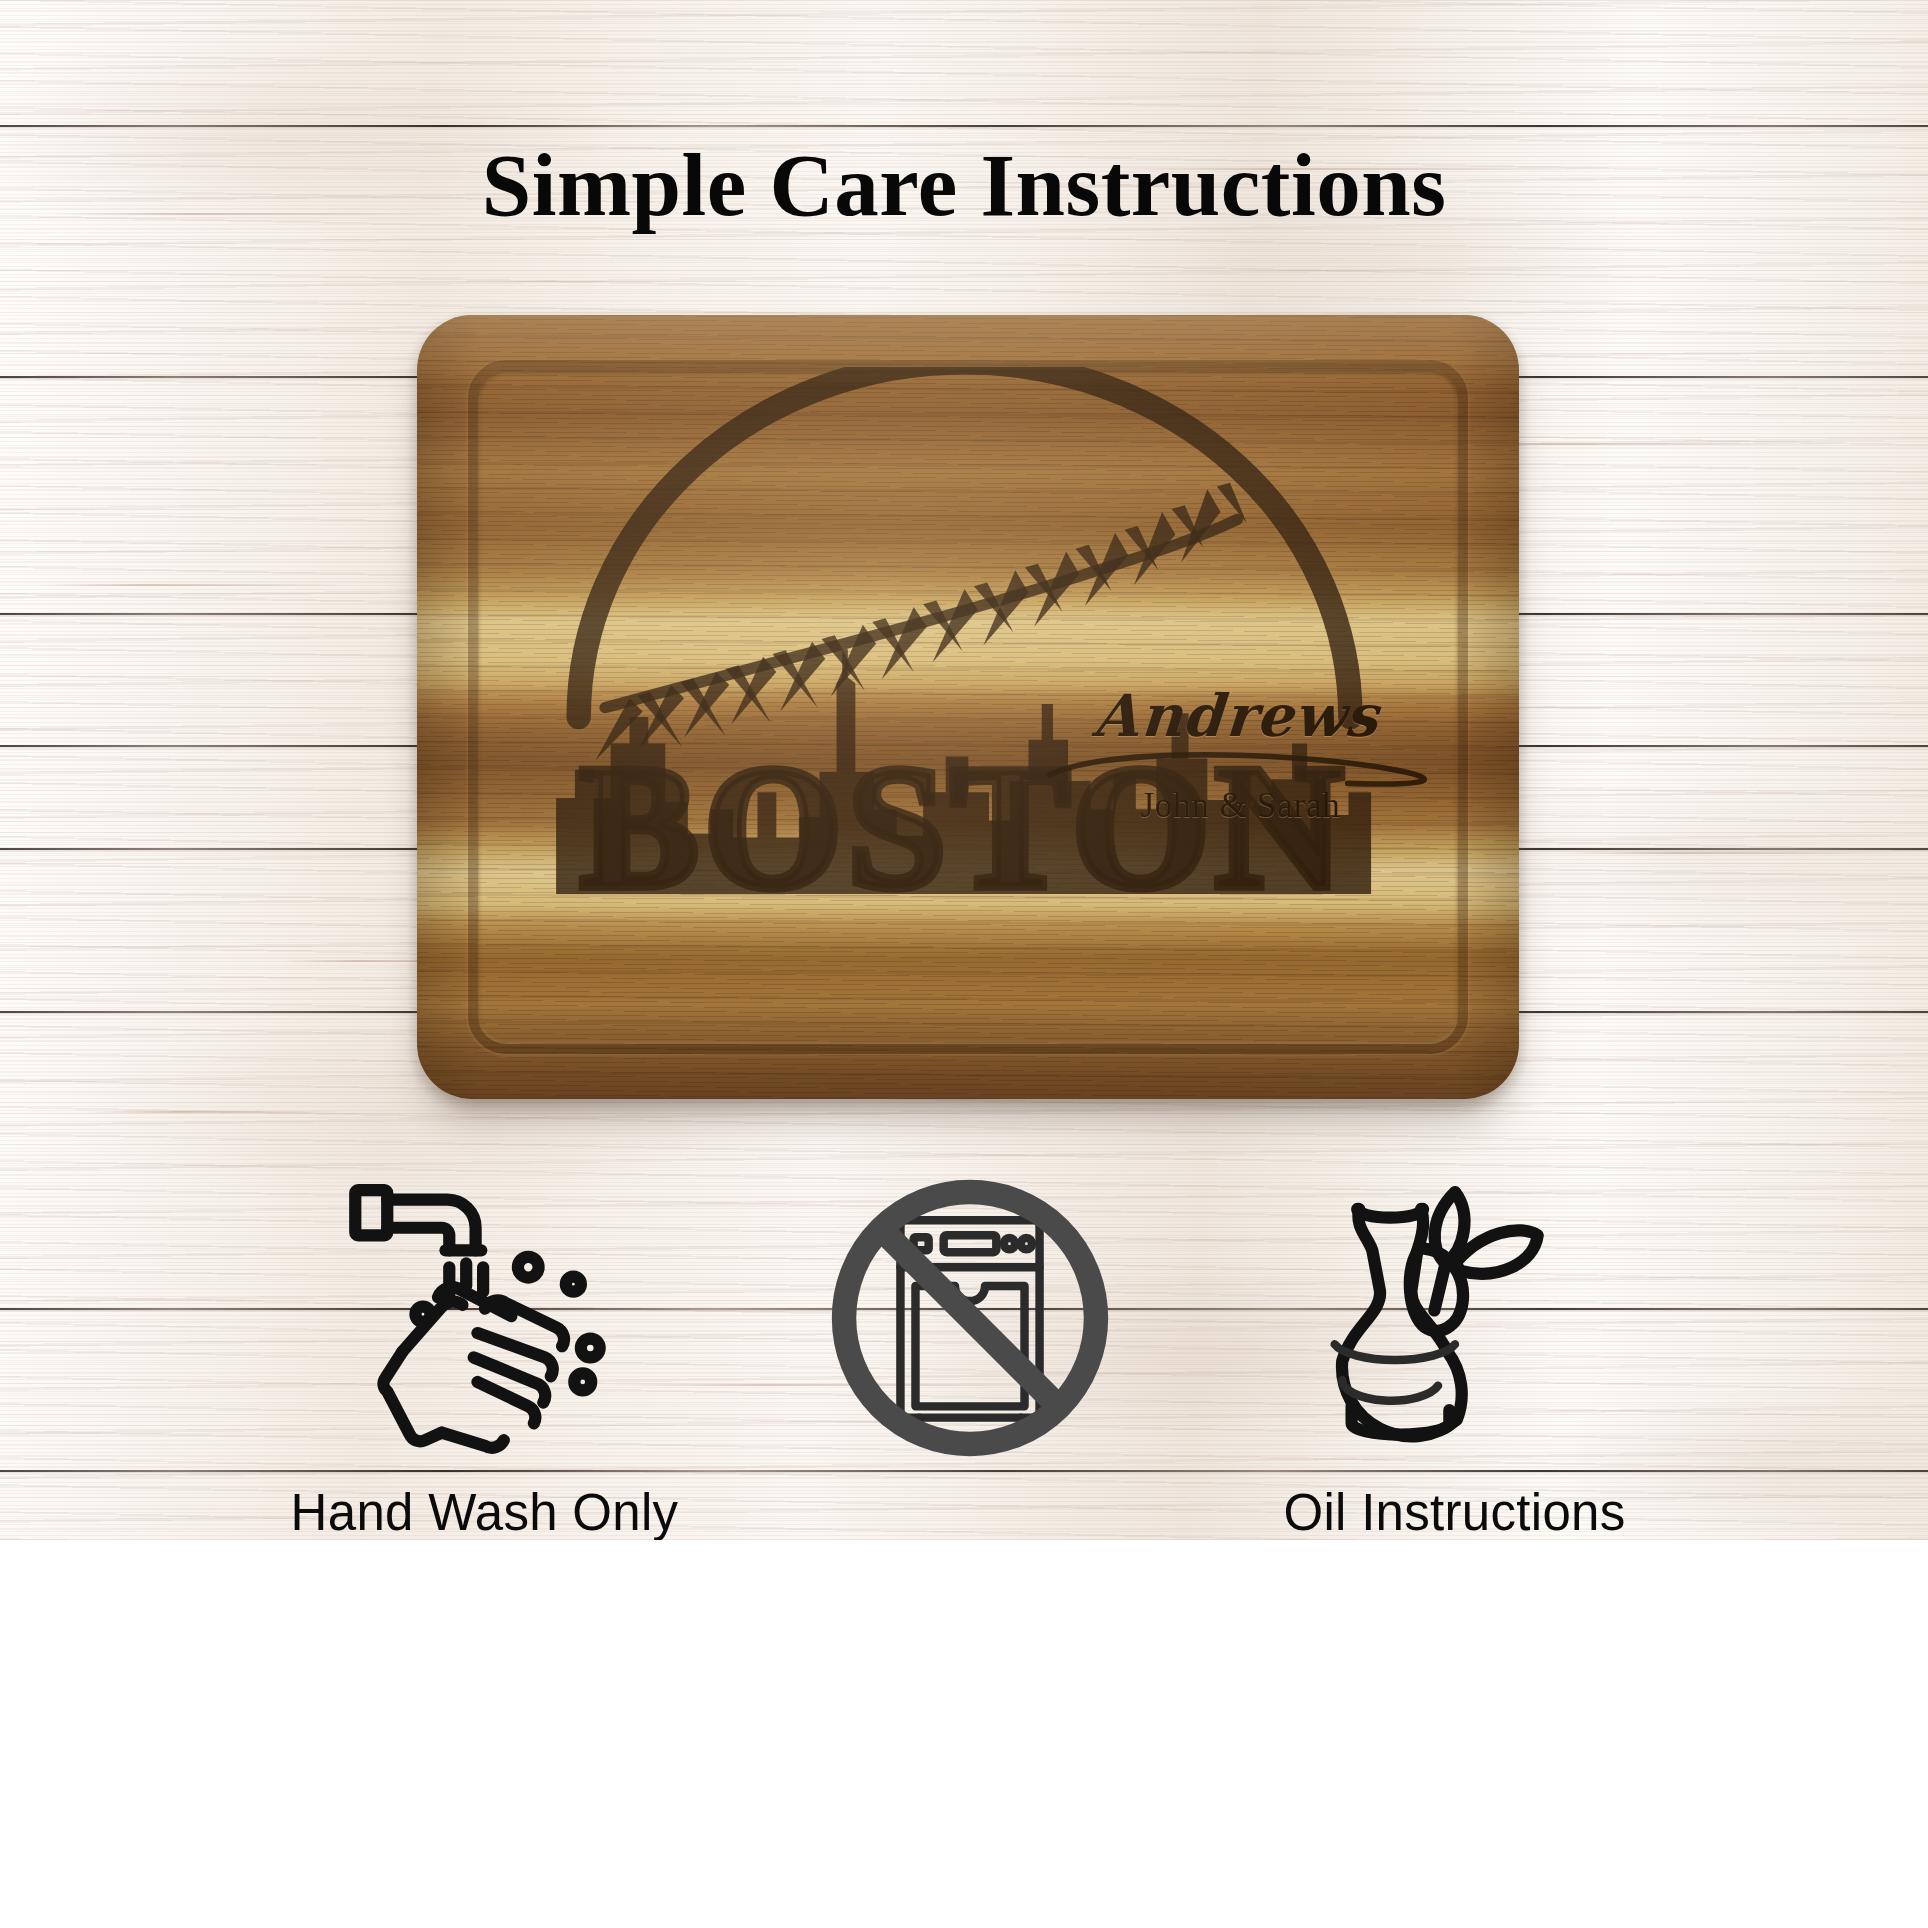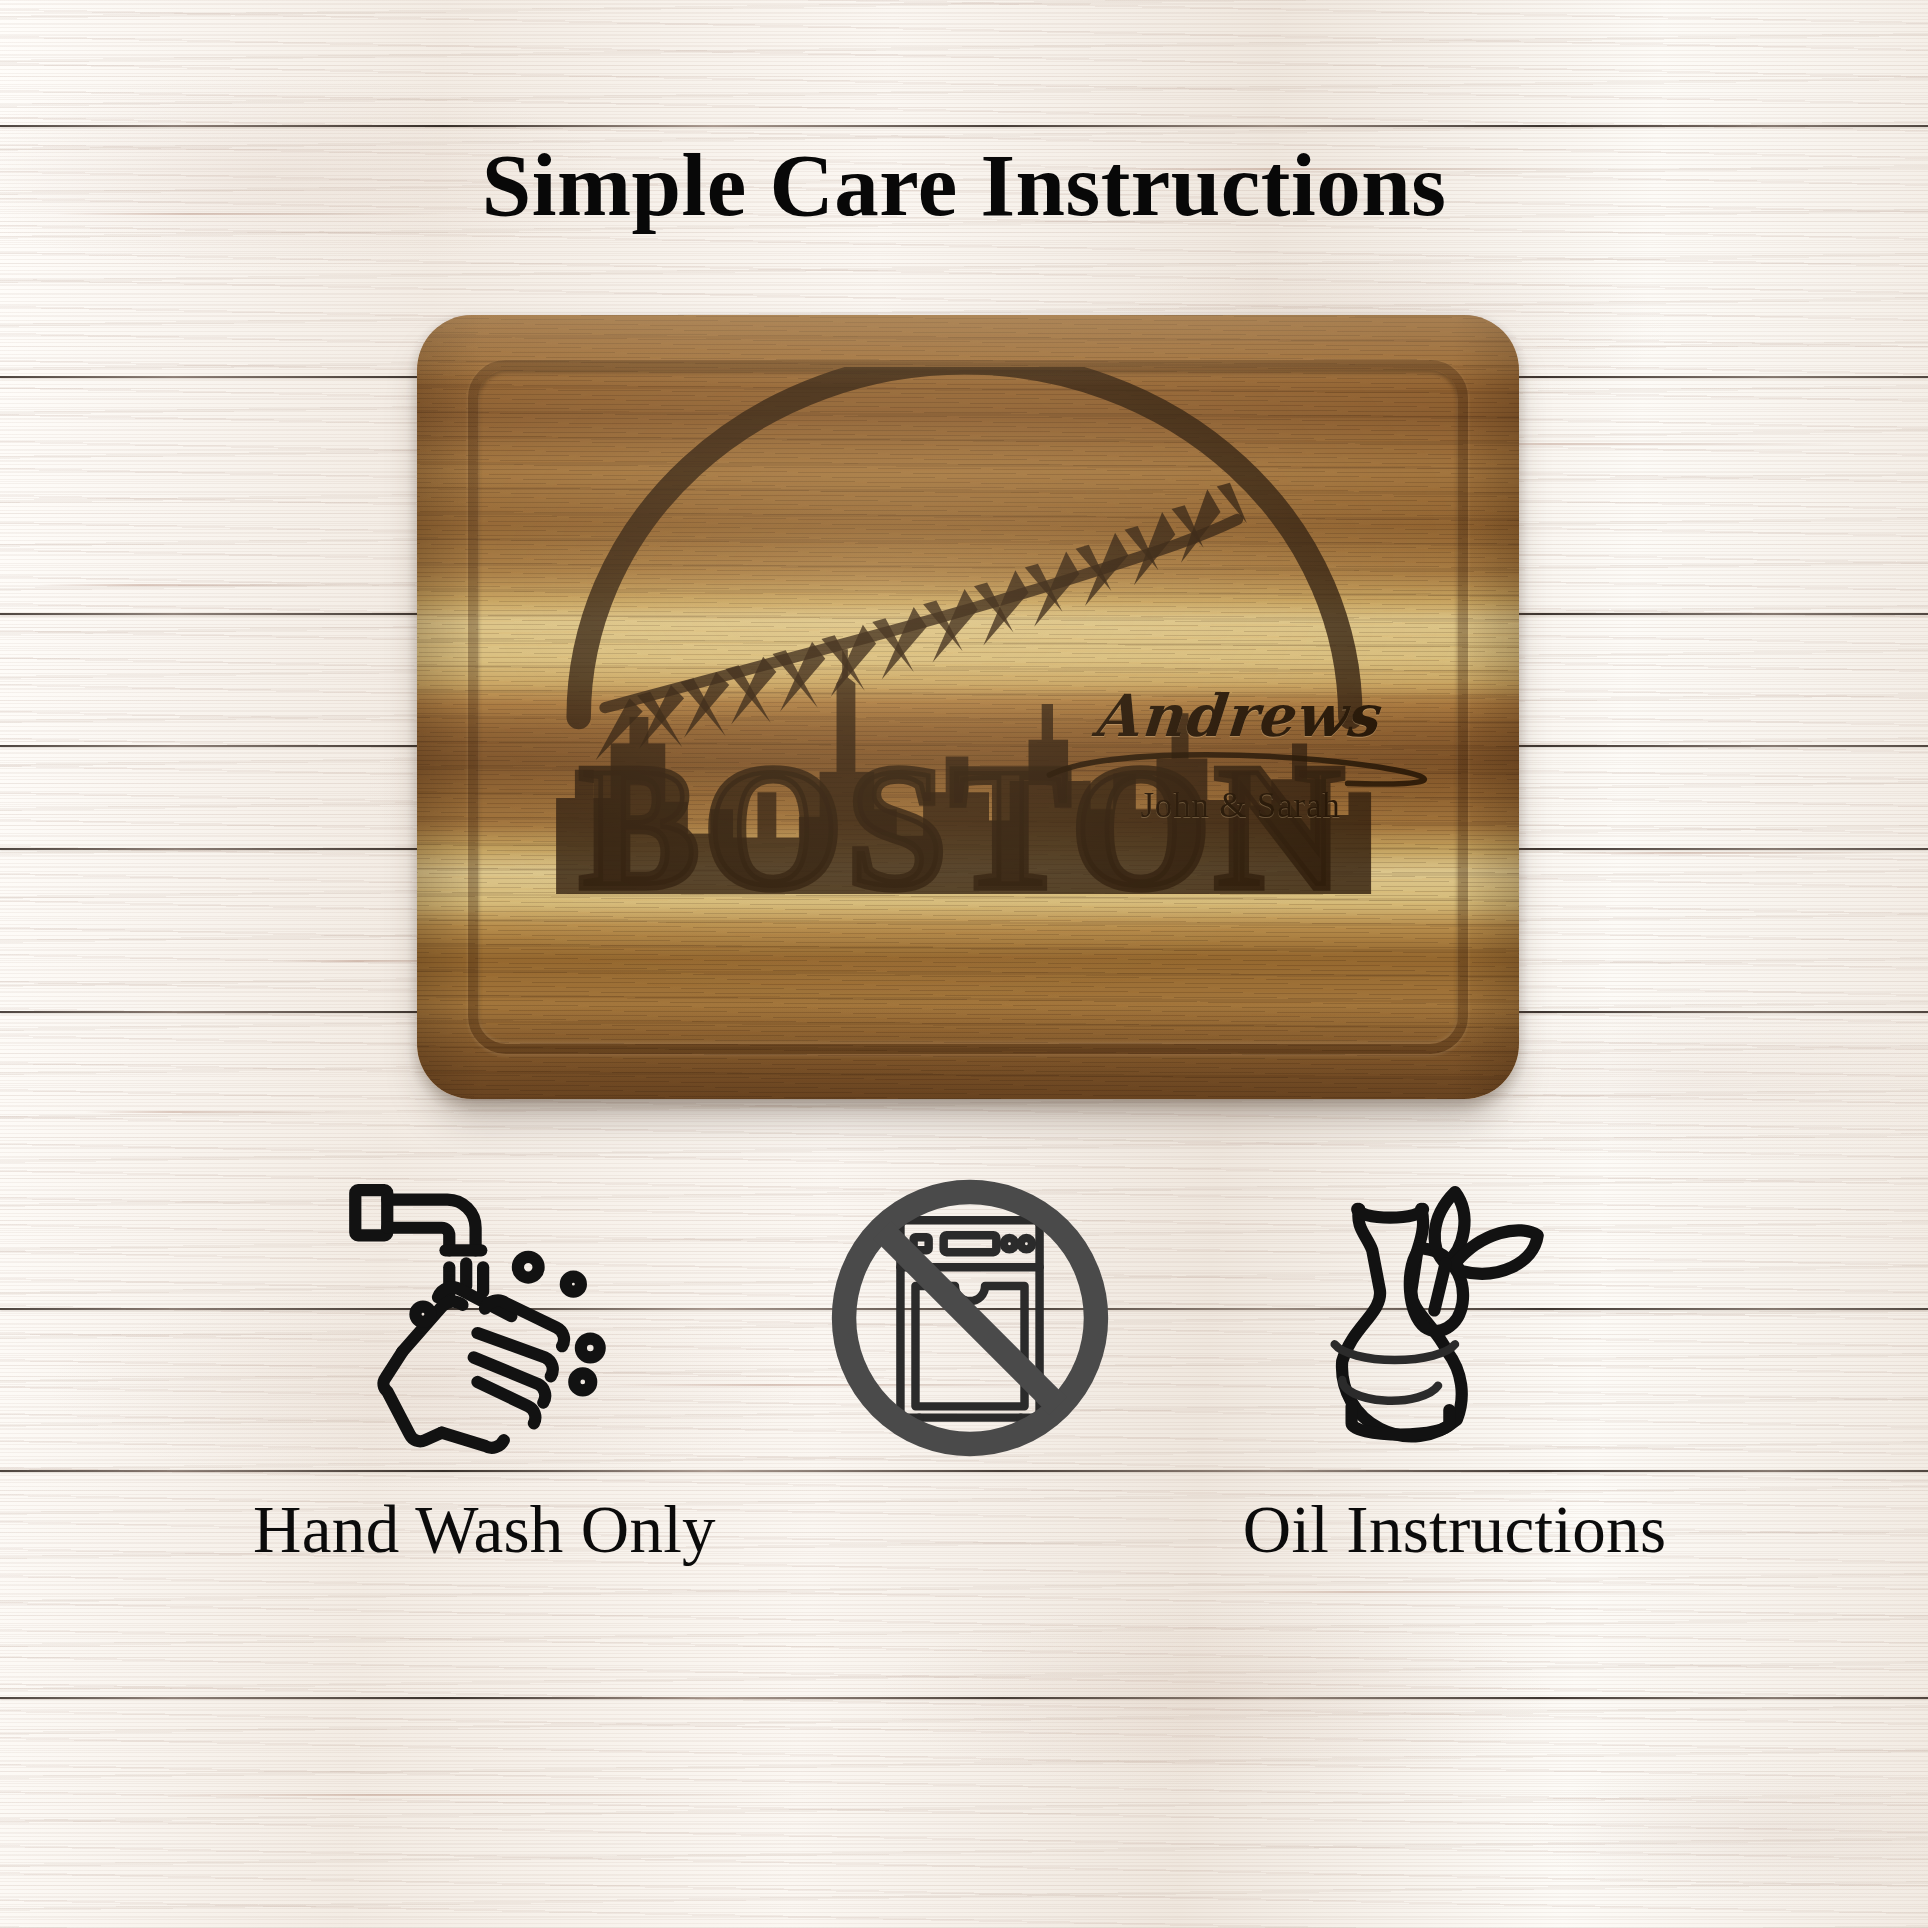--- a/index.html
+++ b/index.html
@@ -6,21 +6,21 @@
 
   html,body{
     width:1928px; height:1928px;
     overflow:hidden;
     font-family:"Liberation Serif", serif;
   }
 
   
   #stage{
     position:relative;
-    width:1928px; height:1928px;
+    width:1928px; height:1540px;
     background-color:#f4efe9;
     background-image:
       
       repeating-linear-gradient(0deg,
         rgba(176,150,136,.11) 0px, rgba(176,150,136,.11) 0.9px,
         rgba(255,255,255,0) 0.9px, rgba(255,255,255,0) 3.8px),
       repeating-linear-gradient(0deg,
         rgba(146,112,96,.07) 0px, rgba(146,112,96,.07) 0.9px,
         rgba(255,255,255,0) 0.9px, rgba(255,255,255,0) 10.4px),
       
@@ -200,23 +200,23 @@
     display:flex; justify-content:space-between; align-items:flex-start;
     z-index:6;
   }
   .care-item{
     width:405px;
     display:flex; flex-direction:column; align-items:center;
   }
   .care-icon{ width:282px; height:282px; display:block; }
   .care-icon svg{ width:100%; height:100%; display:block; }
   .care-label{
-    margin-top:32px;
-    font-family:Liberation Serif, serif;
-    font-size:67px;
+    margin-top:24px;
+    font-family:Liberation Sans, sans-serif;
+    font-size:51px;
     color:#0b0b0b;
     letter-spacing:0.3px;
     white-space:nowrap;
   }
   .ln{ fill:none; stroke:#121212; stroke-width:13; stroke-linecap:round; stroke-linejoin:round; }
   .ln-thin{ fill:none; stroke:#2b2b2b; stroke-width:9; stroke-linecap:round; stroke-linejoin:round; }
   .no{ fill:none; stroke:#4a4a4a; stroke-width:26; stroke-linecap:butt; }
 </style>
 </head>
 <body>

